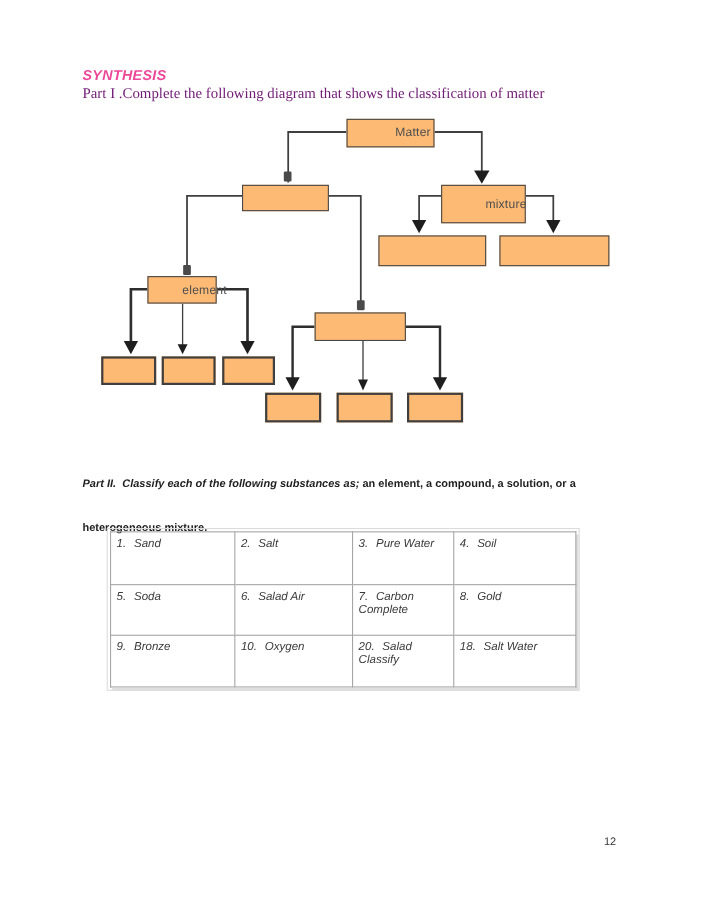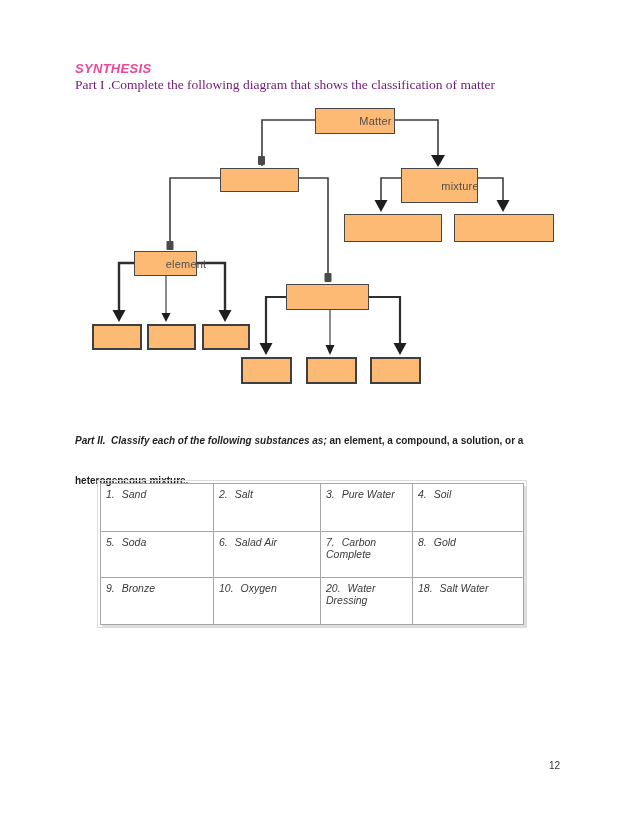--- a/index.html
+++ b/index.html
@@ -117,21 +117,21 @@
     </tr>
     <tr class="r1">
       <td class="c0"><span class="cnum">5.</span><span>Soda</span></td>
       <td class="c1"><span class="cnum">6.</span><span>Salad Air</span></td>
       <td class="c2"><span class="cnum">7.</span><span>Carbon Complete</span></td>
       <td class="c3"><span class="cnum">8.</span><span>Gold</span></td>
     </tr>
     <tr class="r2">
       <td class="c0"><span class="cnum">9.</span><span>Bronze</span></td>
       <td class="c1"><span class="cnum">10.</span><span>Oxygen</span></td>
-      <td class="c2"><span class="cnum">20.</span><span>Water Dressing</span></td>
+      <td class="c2"><span class="cnum">20.</span><span>Salad Classify</span></td>
       <td class="c3"><span class="cnum">18.</span><span>Salt Water</span></td>
     </tr>
   </tbody>
     </table>
 
   <div class="pagenum">12</div>
 
 </div>
 
 </body></html>

